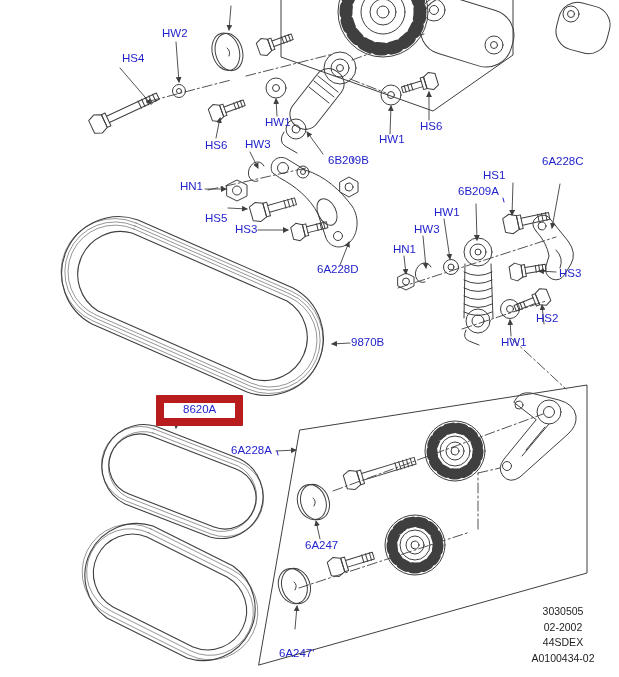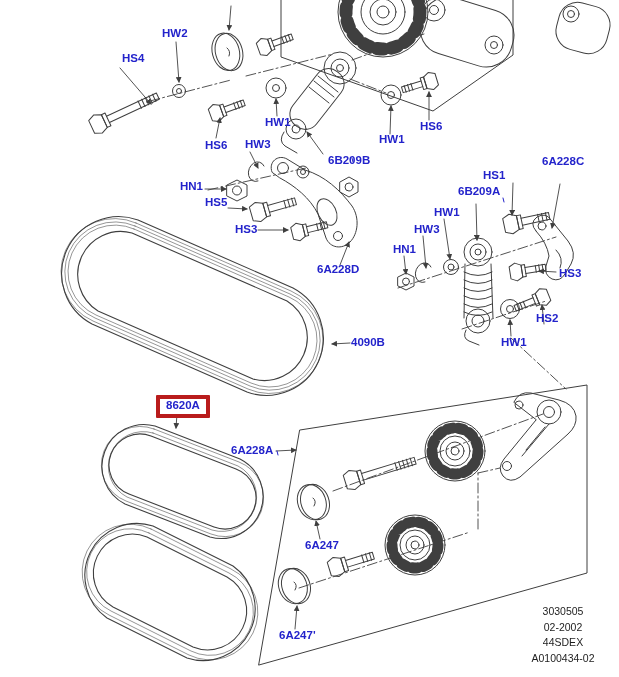--- a/index.html
+++ b/index.html
@@ -1,21 +1,21 @@
 <!DOCTYPE html>
 <html><head>
 <meta charset="utf-8">
 <style>
   html,body{margin:0;padding:0;background:#fff;}
   .stage{position:relative;width:619px;height:677px;background:#ffffff;overflow:hidden;
          font-family:"Liberation Sans",sans-serif;}
   .stage svg{position:absolute;left:0;top:0;}
-  .plabel{position:absolute;font-size:11.5px;font-weight:700;color:#2323CB;
+  .plabel{position:absolute;font-size:11.5px;font-weight:400;color:#2323CB;
           white-space:nowrap;line-height:1;}
-  .plabel.hl{border:4px solid #b91c1c;background:#fff;padding:1px 6px 2px;border-radius:1px;}
+  .plabel.hl{border:8px solid #b91c1c;background:#fff;padding:1px 19px 2px;border-radius:1px;}
   .footer{position:absolute;left:505px;top:604px;width:116px;text-align:center;
           color:#1d1d1d;font-size:10.5px;font-weight:400;}
   .footer div{line-height:15.5px;}
 </style>
 </head>
 <body>
 
 <div class="stage">
 
   <svg width="619" height="677" viewBox="0 0 619 677">
@@ -314,40 +314,40 @@
     </g>
   </svg>
 
   <div class="plabel" style="left:122px;top:53px">HS4</div>
   <div class="plabel" style="left:162px;top:28px">HW2</div>
   <div class="plabel" style="left:208px;top:-9px">6A247</div>
   <div class="plabel" style="left:205px;top:140px">HS6</div>
   <div class="plabel" style="left:265px;top:117px">HW1</div>
   <div class="plabel" style="left:245px;top:139px">HW3</div>
   <div class="plabel" style="left:180px;top:181px">HN1</div>
-  <div class="plabel" style="left:205px;top:197px">HS5</div>
+  <div class="plabel" style="left:205px;top:213px">HS5</div>
   <div class="plabel" style="left:235px;top:224px">HS3</div>
   <div class="plabel" style="left:328px;top:155px">6B209B</div>
   <div class="plabel" style="left:317px;top:264px">6A228D</div>
   <div class="plabel" style="left:379px;top:134px">HW1</div>
   <div class="plabel" style="left:420px;top:121px">HS6</div>
   <div class="plabel" style="left:483px;top:170px">HS1</div>
   <div class="plabel" style="left:542px;top:156px">6A228C</div>
   <div class="plabel" style="left:458px;top:186px">6B209A</div>
   <div class="plabel" style="left:434px;top:207px">HW1</div>
   <div class="plabel" style="left:414px;top:224px">HW3</div>
   <div class="plabel" style="left:393px;top:244px">HN1</div>
   <div class="plabel" style="left:559px;top:268px">HS3</div>
   <div class="plabel" style="left:536px;top:313px">HS2</div>
   <div class="plabel" style="left:501px;top:337px">HW1</div>
-  <div class="plabel" style="left:351px;top:337px">4090B</div>
+  <div class="plabel" style="left:351px;top:337px">9870B</div>
   <div class="plabel hl" style="left:156px;top:395px">8620A</div>
   <div class="plabel" style="left:231px;top:445px">6A228A</div>
   <div class="plabel" style="left:305px;top:540px">6A247</div>
-  <div class="plabel" style="left:279px;top:630px">6A247'</div>
+  <div class="plabel" style="left:279px;top:648px">6A247'</div>
 
   <div class="footer">
     <div>3030505</div>
     <div>02-2002</div>
     <div>44SDEX</div>
     <div>A0100434-02</div>
   </div>
 
 </div>
 

